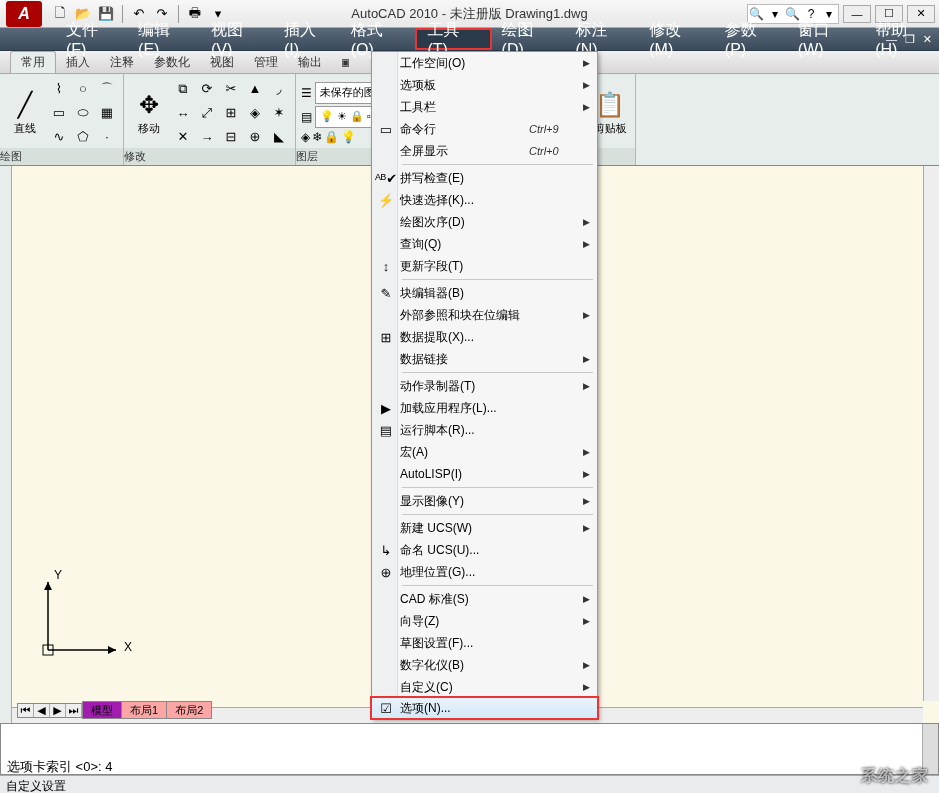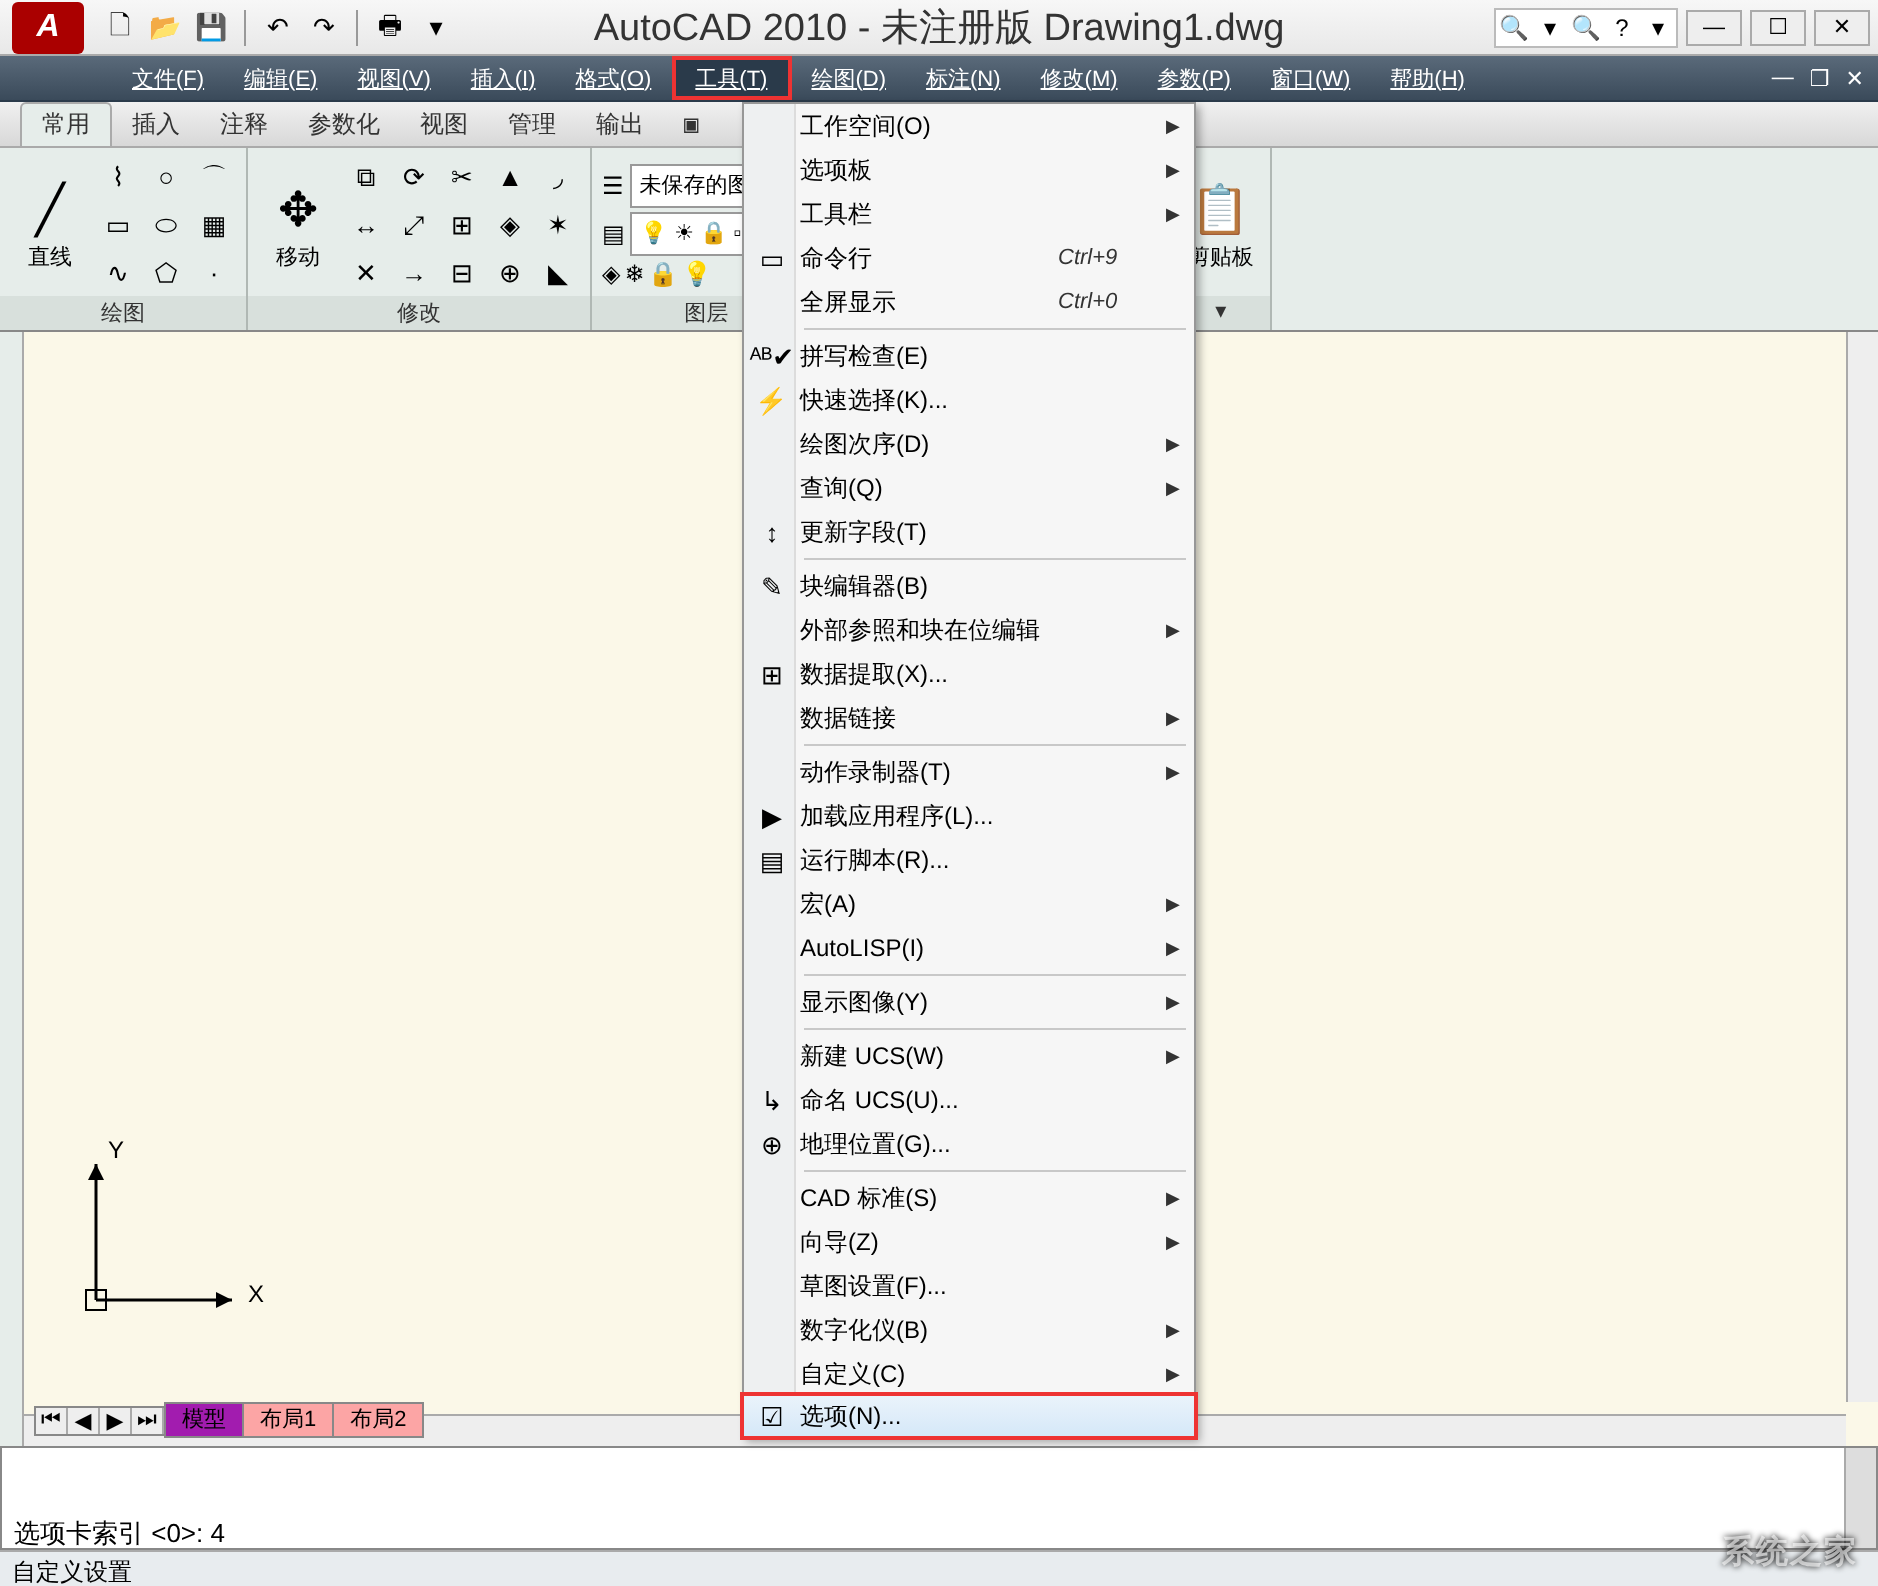--- a/index.html
+++ b/index.html
@@ -3,40 +3,40 @@
 <meta charset="utf-8">
 <style>
 * { margin:0; padding:0; box-sizing:border-box; font-family:"Microsoft YaHei",SimSun,Arial,sans-serif; }
 body { width:939px; height:793px; background:#fff; overflow:hidden; font-size:12px; }
 
 .titlebar { height:28px; background:linear-gradient(#f7f7f7,#e8e8e8); display:flex; align-items:center; border-bottom:1px solid #aaa; position:relative; }
 .app-menu-btn { width:36px; height:26px; margin-left:6px; background:#a00; border-radius:3px; display:flex; align-items:center; justify-content:center; color:#fff; font-weight:bold; font-size:16px; font-style:italic; }
 .qat { display:flex; align-items:center; margin-left:8px; gap:3px; }
 .qat-btn { width:20px; height:20px; border:1px solid transparent; display:flex; align-items:center; justify-content:center; font-size:13px; }
 .qat-sep { width:1px; height:18px; background:#999; margin:0 3px; }
-.title-text { position:absolute; left:50%; transform:translateX(-50%); font-size:19px; color:#333; white-space:nowrap; }
+.title-text { position:absolute; left:50%; transform:translateX(-50%); font-size:13px; color:#333; white-space:nowrap; }
 .title-right { position:absolute; right:4px; display:flex; align-items:center; gap:2px; }
 .search-box { display:flex; align-items:center; border:1px solid #bbb; height:20px; background:#fff; }
 .search-box span { width:18px; text-align:center; font-size:12px; }
 .win-ctrl { width:28px; height:18px; border:1px solid #aaa; background:#eee; display:flex; align-items:center; justify-content:center; font-size:11px; margin-left:2px; }
 
 .menubar { height:23px; background:linear-gradient(#5a6a7a,#3a4a5a); display:flex; align-items:stretch; color:#fff; border-bottom:1px solid #2a3a4a; padding-left:56px; position:relative; }
-.menu-item { padding:0 10px; display:flex; align-items:center; font-size:11px; cursor:pointer;text-decoration:underline; }
+.menu-item { padding:0 10px; display:flex; align-items:center; font-size:16px; cursor:pointer; }
 .menu-item.highlighted { border:2px solid #e33; background:#2a3a4a; }
 .menubar .mdi-ctrl { position:absolute; right:4px; display:flex; align-items:center; gap:2px; height:100%; }
 .mdi-btn { color:#fff; font-size:11px; padding:0 3px; }
 
 .ribbon-tabs { height:23px; background:linear-gradient(#f0f0f0,#d8d8d8); display:flex; align-items:stretch; border-bottom:1px solid #aaa; padding-left:10px; }
 .ribbon-tab { padding:0 10px; display:flex; align-items:center; font-size:12px; color:#333;font-family:Liberation Mono, monospace; }
 .ribbon-tab.active { background:#e6edea; border:1px solid #aaa; border-bottom:none; border-radius:3px 3px 0 0; }
 
 .ribbon { height:92px; background:#e6edea; border-bottom:1px solid #888; display:flex; }
 .ribbon-panel { border-right:1px solid #b0b8b4; display:flex; flex-direction:column; padding:3px 5px 0 5px; }
 .ribbon-panel-body { flex:1; display:flex; align-items:center; gap:3px; }
-.ribbon-panel-title { height:17px; font-size:11px; text-align:center; color:#333; background:#d8e0dc; margin:0 -5px; padding-top:1px; }
+.ribbon-panel-title { height:17px; font-size:11px; text-align:left; color:#333; background:#d8e0dc; margin:0 -5px; padding-top:1px; }
 .big-btn { width:40px; display:flex; flex-direction:column; align-items:center; justify-content:center; font-size:11px; }
 .big-btn .ico { font-size:24px; height:32px; display:flex; align-items:center; justify-content:center;}
 .icon-grid { display:grid; grid-template-columns:repeat(4,22px); grid-auto-rows:22px; gap:2px; }
 .icon-grid.c3 { grid-template-columns:repeat(3,22px); }
 .icon-grid.c5 { grid-template-columns:repeat(5,22px); }
 .icon-grid .ic { border:1px solid transparent; display:flex; align-items:center; justify-content:center; font-size:13px; }
 .layer-box { width:90px; height:22px; border:1px solid #999; background:#fff; display:flex; align-items:center; padding:0 4px; font-size:11px; }
 .layer-col { display:flex; flex-direction:column; gap:2px; }
 .layer-row { display:flex; align-items:center; gap:3px;}
 .vert-btns { display:flex; flex-direction:column; gap:2px; }

